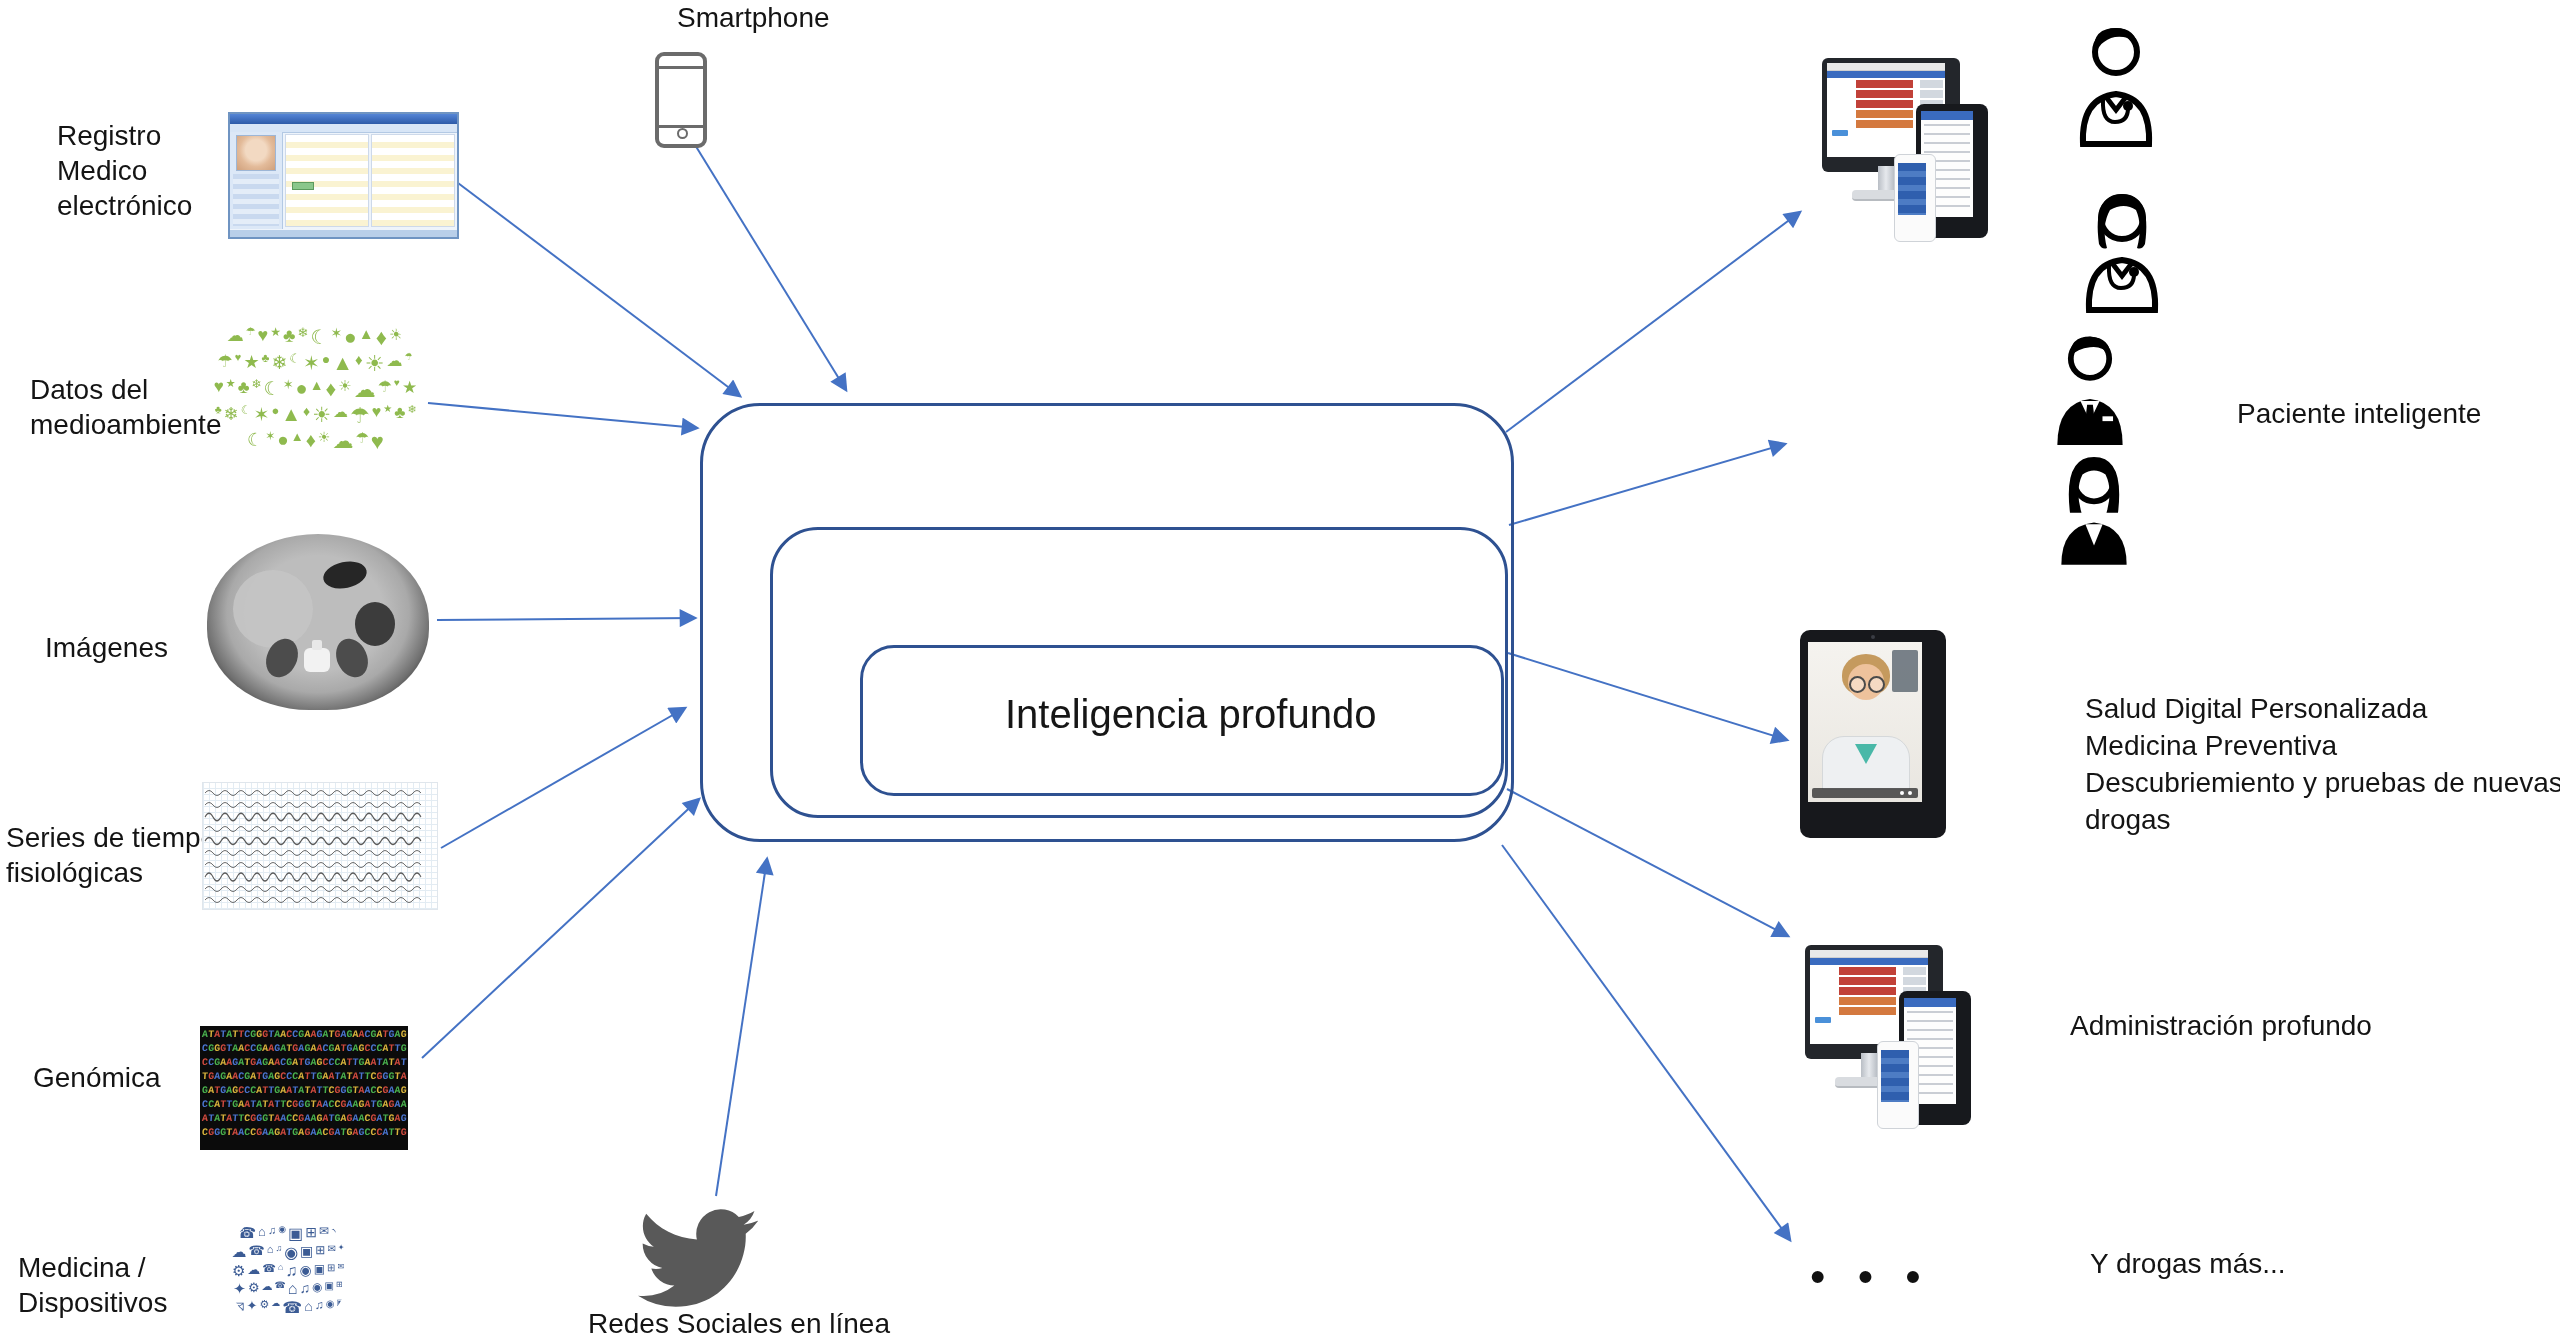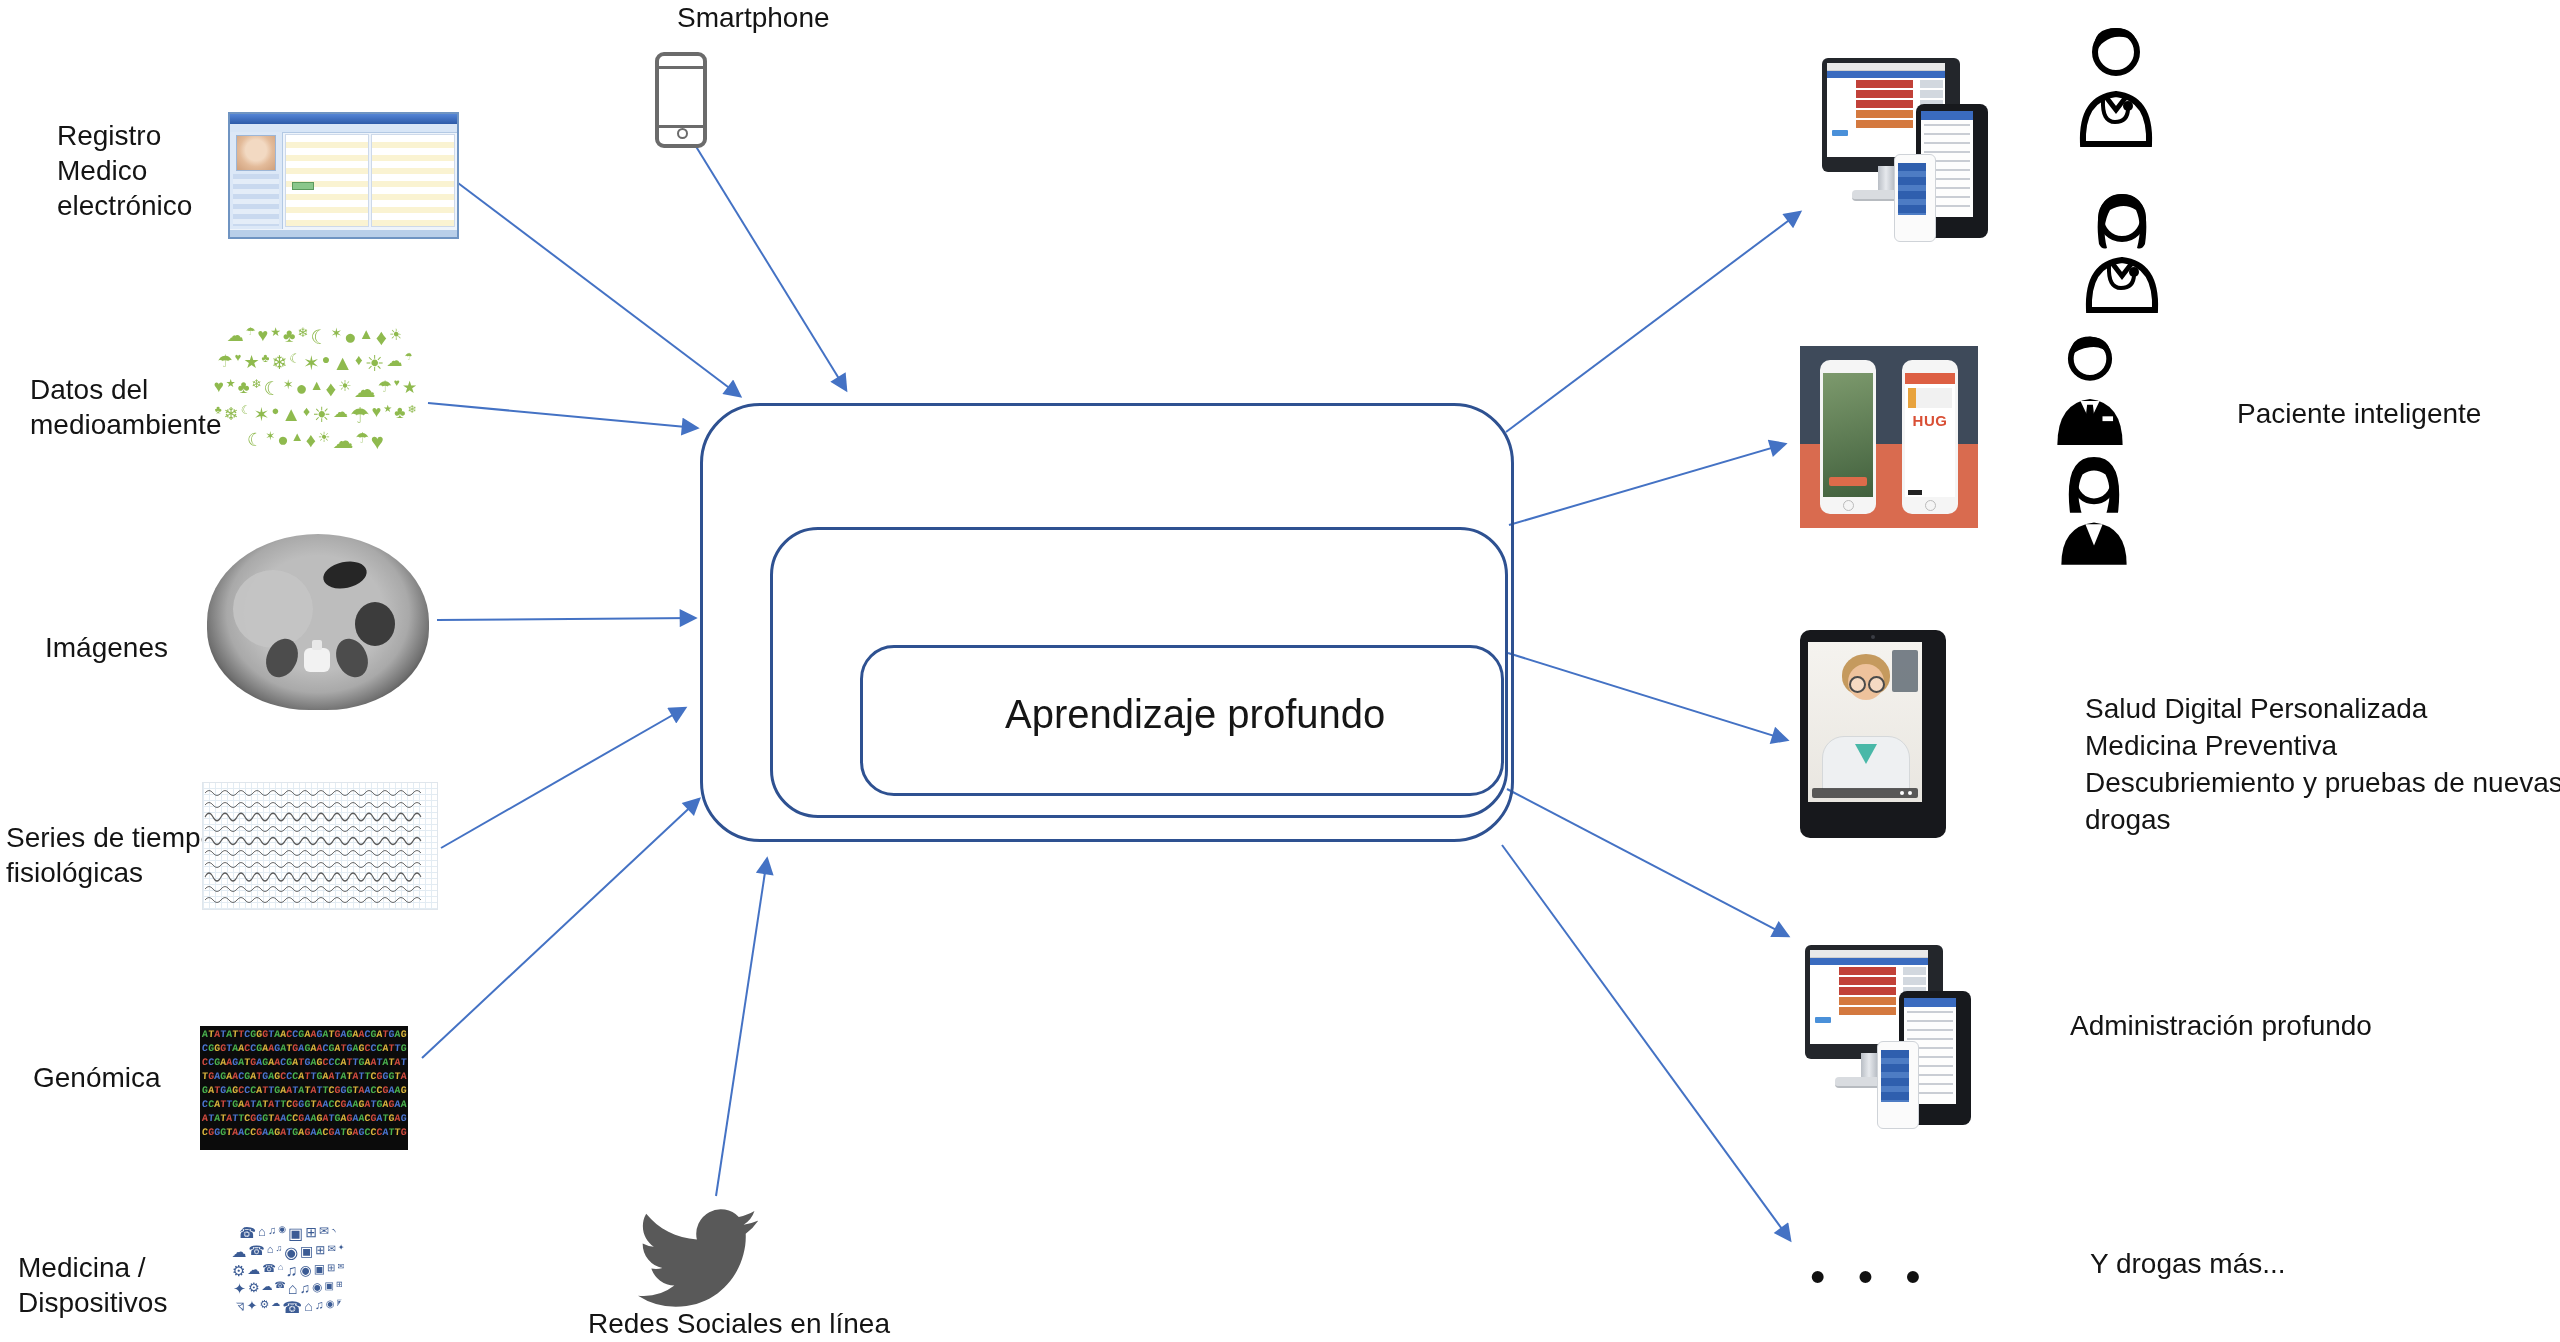--- a/index.html
+++ b/index.html
@@ -130,21 +130,21 @@
       <line x1="1507" y1="789" x2="1788" y2="936" marker-end="url(#ah)"></line>
       <line x1="1502" y1="845" x2="1790" y2="1240" marker-end="url(#ah)"></line>
     </g>
   </svg>
 
   <div class="content">
 
     <div class="aibox box-outer"></div>
     <div class="aibox box-middle"></div>
     <div class="aibox box-inner"></div>
-    <div class="boxlbl" style="left:1005px;top:692px;">Aprendizaje profundo</div>
+    <div class="boxlbl" style="left:1005px;top:692px;">Inteligencia profundo</div>
 
     <div class="lbl" style="left:57px;top:118px;">
       <span>Registro</span>
       <span>Medico</span>
       <span>electrónico</span>
     </div>
     <div class="lbl" style="left:30px;top:372px;">
       <span>Datos del</span>
       <span>medioambiente</span>
     </div>
@@ -389,37 +389,20 @@
     </svg>
     <svg class="abs" style="left:2072px;top:182px;" width="100" height="134" viewBox="0 0 100 130">
       <circle cx="50" cy="34" r="21" fill="#fff" stroke="#000" stroke-width="6"></circle>
       <path d="M27 60 Q20 10 50 10 Q80 10 73 60 Q70 66 65 64 Q71 42 64 26 Q52 18 38 26 Q29 42 35 64 Q30 66 27 60 Z" fill="#000"></path>
       <path d="M17 126 Q15 80 50 76 Q85 80 83 126 Z" fill="#fff" stroke="#000" stroke-width="6"></path>
       <path d="M40 79 L50 92 L60 79" fill="none" stroke="#000" stroke-width="5"></path>
       <path d="M37 82 Q36 104 49 104 Q62 104 62 90" fill="none" stroke="#000" stroke-width="4"></path>
       <circle cx="62" cy="88" r="5" fill="#000"></circle>
     </svg>
 
-    <div class="abs hug">
-      <div class="hug-phone hug-left">
-        <div class="hug-scr hug-scr-l">
-            <div class="hug-btnbar"></div>
-          </div>
-        <div class="hug-home"></div>
-      </div>
-      <div class="hug-phone hug-right">
-        <div class="hug-scr hug-scr-r">
-          <div class="hug-head"></div>
-          <div class="hug-card"></div>
-          <div class="hug-logo">HUG</div>
-          <div class="hug-foot"></div>
-        </div>
-        <div class="hug-home"></div>
-      </div>
-    </div>
 
     <svg class="abs" style="left:2042px;top:326px;" width="96" height="124" viewBox="0 0 100 125">
       <circle cx="50" cy="32" r="20" fill="#fff" stroke="#000" stroke-width="6"></circle>
       <path d="M29 30 Q29 8 52 9 Q71 11 71 28 Q62 18 50 20 Q37 21 29 30 Z" fill="#000"></path>
       <path d="M16 122 Q16 78 50 74 Q84 78 84 122 Z" fill="#000"></path>
       <polygon points="40,76 60,76 50,97" fill="#fff"></polygon>
       <polygon points="47,80 53,80 56,106 50,114 44,106" fill="#000"></polygon>
       <rect x="63" y="92" width="11" height="5" fill="#fff"></rect>
     </svg>
     <svg class="abs" style="left:2046px;top:448px;" width="96" height="120" viewBox="0 0 100 122">

